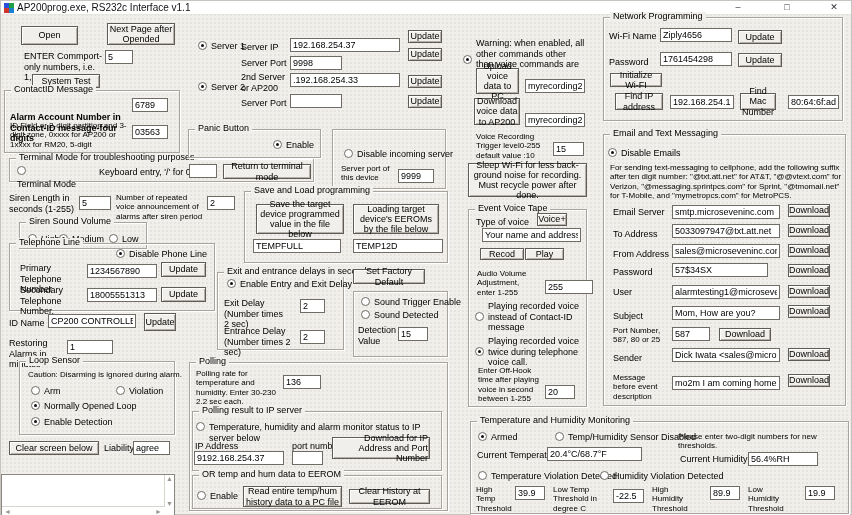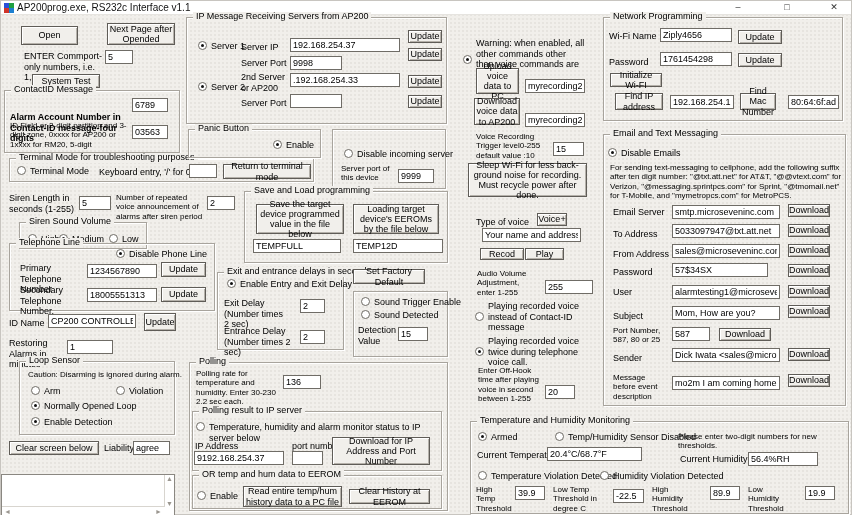--- a/index.html
+++ b/index.html
@@ -59,21 +59,21 @@
     <span class="glabel">ContactID Message</span>
   </div>
   <div class="lbl" style="left:9px;top:111px;width:120px;font-weight:bold;">Alarm Account Number in Contact-ID message-four digits</div>
   <input class="inp" style="left: 131px; top: 97px; width: 36px;" value="6789">
   <div class="lbl s8" style="left:9px;top:120px;width:120px;">ID Field or 2-digit partition and 3-digit zone, 0xxxx for AP200 or 1xxxx for RM20, 5-digit</div>
   <input class="inp" style="left: 131px; top: 124px; width: 36px;" value="03563">
 
   <div class="grp" style="left:8px;top:157px;width:305px;height:24px;">
     <span class="glabel">Terminal Mode for troubleshooting purposes</span>
   </div>
-  <label class="radio" style="left:16px;top:165px;">
+  <label class="radio" style="left:16px;top:165px;flex-direction:column;">
     <span class="rdot"></span>
     <span>Terminal Mode</span>
   </label>
   <div class="lbl" style="left:98px;top:166px;white-space:nowrap;">Keyboard entry, '/' for 0xd</div>
   <input class="inp" style="left: 188px; top: 163px; width: 28px;" value="">
   <div class="btn" style="left:222px;top:163px;width:88px;height:15px;">Return to terminal mode</div>
 
   <div class="lbl" style="left:8px;top:192px;width:66px;">Siren Length in seconds (1-255)</div>
   <input class="inp" style="left: 78px; top: 195px; width: 32px;" value="5">
   <div class="lbl s8" style="left:115px;top:192px;width:88px;">Number of repeated voice announcement of alarms after siren period</div>
@@ -145,23 +145,20 @@
     <div class="vsb">
         <span>▲</span>
         <span>▼</span>
       </div>
     <div class="hsb">
         <span>◄</span>
         <span>►</span>
       </div>
   </div>
 
-  <div class="grp" style="left:185px;top:16px;width:261px;height:107px;">
-    <span class="glabel">IP Message Receiving Servers from AP200</span>
-  </div>
   <label class="radio on" style="left:197px;top:40px;">
     <span class="rdot"></span>
       <span>Server 1</span>
   </label>
   <div class="lbl" style="left:240px;top:41px;">Server IP</div>
   <input class="inp" style="left: 289px; top: 37px; width: 110px;" value="192.168.254.37">
   <div class="btn" style="left:407px;top:29px;width:34px;height:13px;">Update</div>
   <div class="lbl" style="left:240px;top:57px;">Server Port</div>
   <input class="inp" style="left: 289px; top: 55px; width: 52px;" value="9998">
   <div class="btn" style="left:407px;top:47px;width:34px;height:13px;">Update</div>
@@ -236,21 +233,21 @@
     <span class="glabel">Polling result to IP server</span>
   </div>
   <label class="radio s8" style="left:195px;top:421px;width:240px;">
     <span class="rdot"></span>
       <span>Temperature, humidity and alarm monitor status to IP server below</span>
   </label>
   <div class="lbl" style="left:194px;top:440px;">IP Address</div>
   <input class="inp" style="left: 193px; top: 450px; width: 90px;" value="9192.168.254.37">
   <div class="lbl" style="left:291px;top:440px;">port number</div>
   <input class="inp" style="left: 291px; top: 450px; width: 31px;" value="">
-  <div class="btn s8" style="left:331px;top:436px;width:98px;height:28px;">Download for IP Address and Port Number</div>
+  <div class="btn s8" style="left:331px;top:436px;width:98px;height:22px;text-align:right;">Download for IP Address and Port Number</div>
 
   <div class="grp" style="left:191px;top:474px;width:250px;height:34px;">
     <span class="glabel">OR temp and hum data to EEROM</span>
   </div>
   <label class="radio" style="left:196px;top:490px;">
     <span class="rdot"></span>
       <span>Enable</span>
   </label>
   <div class="btn s8" style="left:242px;top:485px;width:99px;height:21px;">Read entire temp/hum history data  to a PC file</div>
   <div class="btn s8" style="left:348px;top:488px;width:81px;height:15px;">Clear History at EEROM</div>
@@ -260,20 +257,23 @@
       <span>Warning: when enabled, all other commands other than voice commands are disabled.</span>
   </label>
   <div class="btn s8" style="left:475px;top:67px;width:43px;height:26px;">Upload voice data to PC</div>
   <input class="inp" style="left: 524px; top: 78px; width: 60px;" value="myrecording2">
   <div class="btn s8" style="left:473px;top:97px;width:46px;height:27px;">Download voice data to AP200</div>
   <input class="inp" style="left: 524px; top: 112px; width: 60px;" value="myrecording2">
   <div class="lbl s8" style="left:475px;top:131px;width:72px;">Voice Recording Trigger level0-255 default value :10</div>
   <input class="inp" style="left: 552px; top: 141px; width: 31px;" value="15">
   <div class="btn s8" style="left:467px;top:162px;width:119px;height:34px;">Sleep Wi-Fi for less back-ground noise for recording. Must recycle power after done.</div>
 
+  <div class="grp" style="left:467px;top:208px;width:119px;height:198px;">
+    <span class="glabel">Event Voice Tape</span>
+  </div>
   <div class="lbl" style="left:475px;top:216px;">Type of voice</div>
   <div class="btn" style="left:536px;top:212px;width:30px;height:13px;">Voice+</div>
   <input class="inp" style="left: 474px; top: 227px; width: 99px; margin-left: 7px;" value="Your name and address">
   <div class="btn" style="left:479px;top:247px;width:44px;height:12px;">Recod</div>
   <div class="btn" style="left:524px;top:247px;width:39px;height:12px;">Play</div>
   <div class="lbl s8" style="left:476px;top:268px;width:62px;">Audio Volume Adjustment, enter 1-255</div>
   <input class="inp" style="left: 544px; top: 279px; width: 48px;" value="255">
   <label class="radio mid s8" style="left:474px;top:300px;width:108px;">
     <span class="rdot"></span>
       <span>Playing recorded voice instead of Contact-ID message</span>

